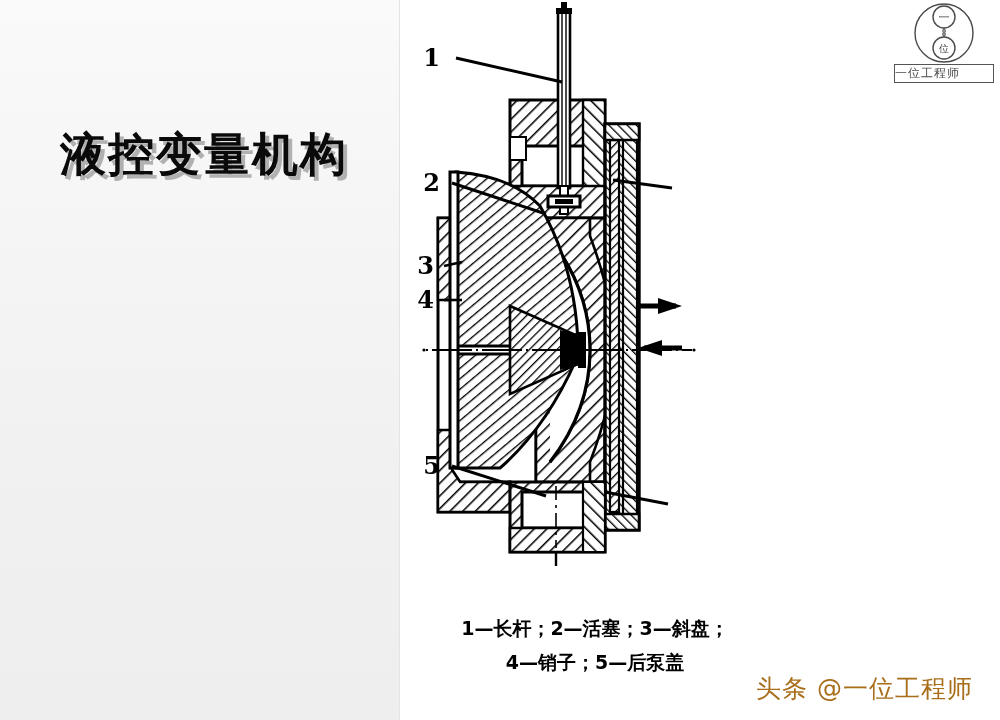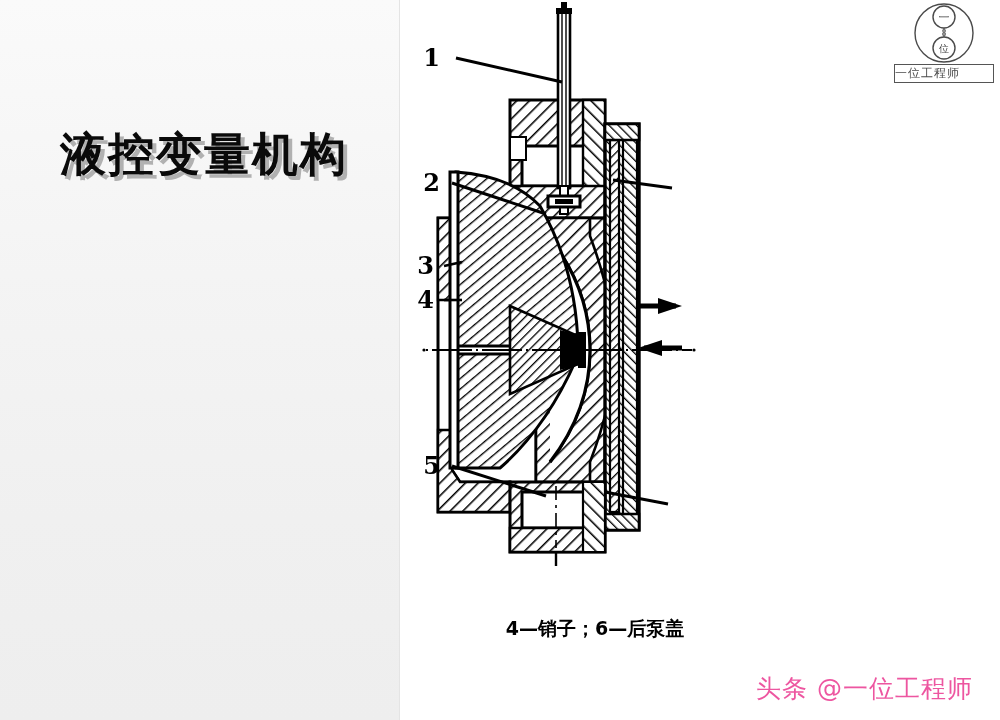--- a/index.html
+++ b/index.html
@@ -96,21 +96,21 @@
     margin-top: 8px;
     white-space: pre;
   }
   
   #watermark {
     position: absolute;
     left: 756px;
     top: 672px;
     font-family: "DejaVu Sans", "Liberation Sans", sans-serif;
     font-size: 25px;
-    color: #ec4899;
+    color: #a16207;
     letter-spacing: 1px;
     white-space: nowrap;
     opacity: 0.92;
   }
 </style>
 </head>
 <body>
 
 <div id="slide">
 
@@ -282,18 +282,19 @@
     <g font-family="DejaVu Serif, Liberation Serif, serif" font-size="24" font-weight="700" fill="#000">
       <text x="40" y="66" text-anchor="end">1</text>
       <text x="40" y="191" text-anchor="end">2</text>
       <text x="34" y="274" text-anchor="end">3</text>
       <text x="34" y="308" text-anchor="end">4</text>
       <text x="40" y="474" text-anchor="end">5</text>
     </g>
   </svg>
 
   <div id="caption-block">
-    <div class="cap-line-3">4—销子；6—后泵盖</div>
+    <div class="cap-line-2">1—长杆；2—活塞；3—斜盘；</div>
+    <div class="cap-line-3">4—销子；5—后泵盖</div>
   </div>
 
   <div id="watermark">头条 @一位工程师</div>
 
 </div>
 
 </body></html>

